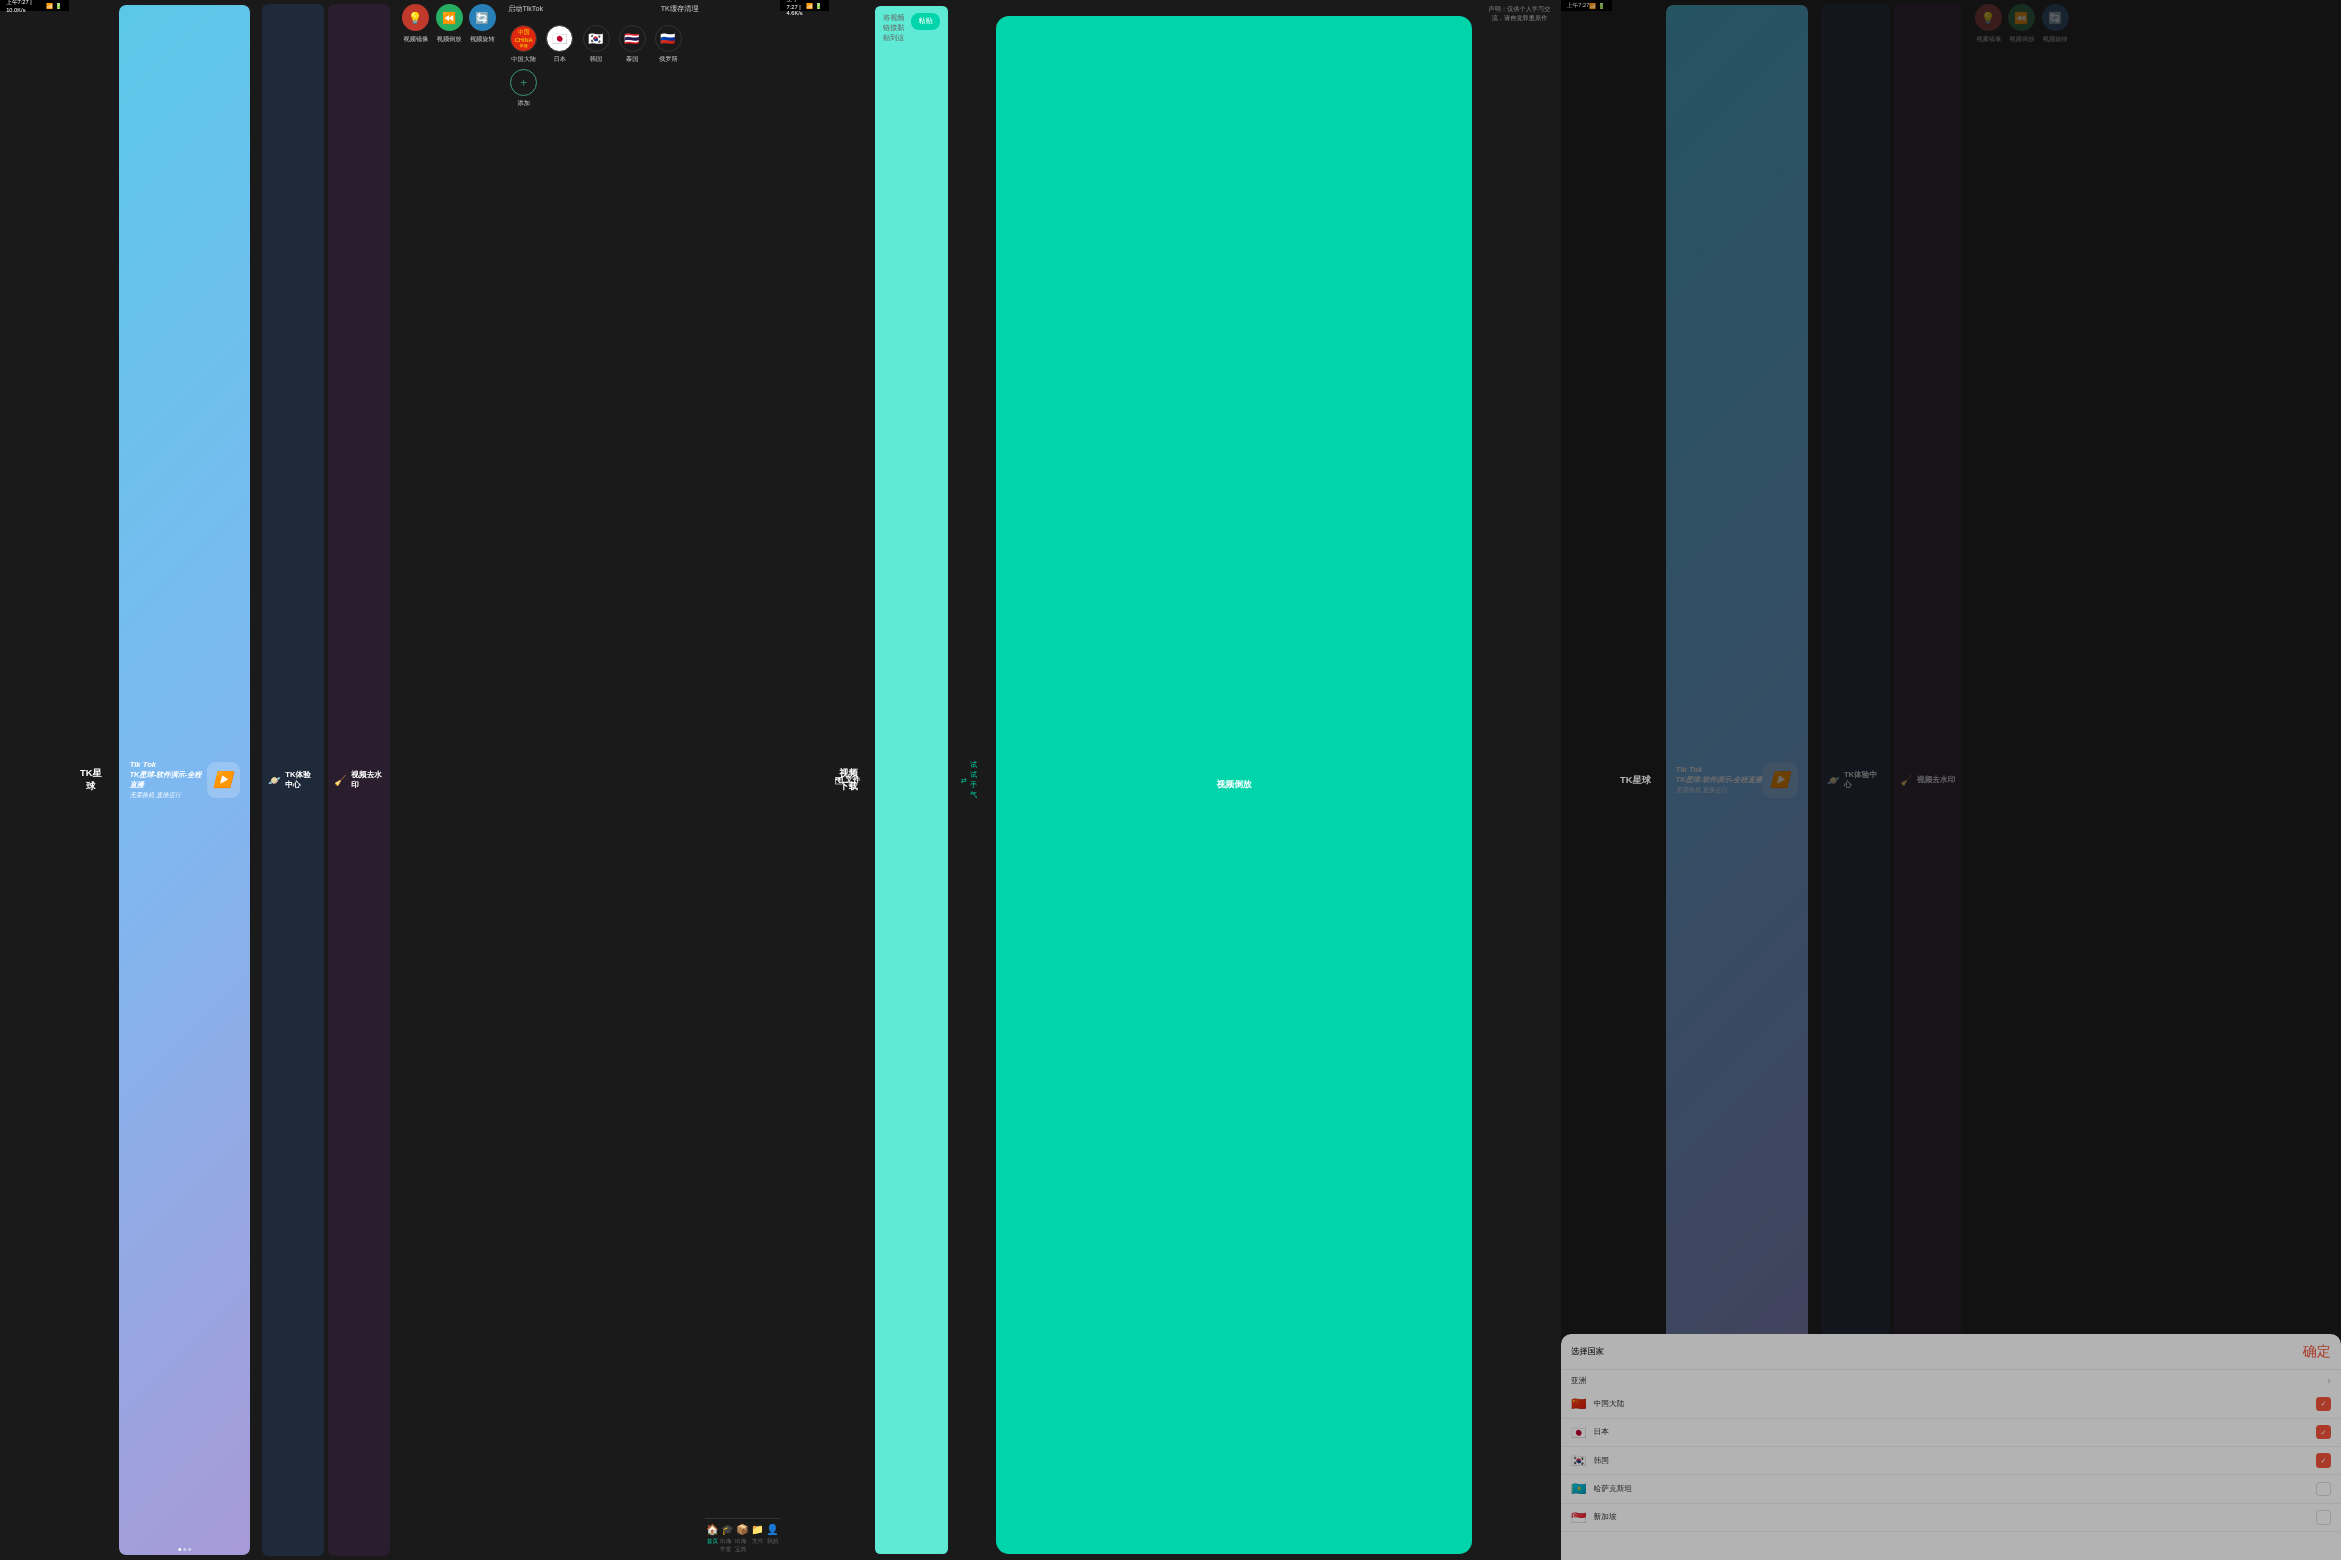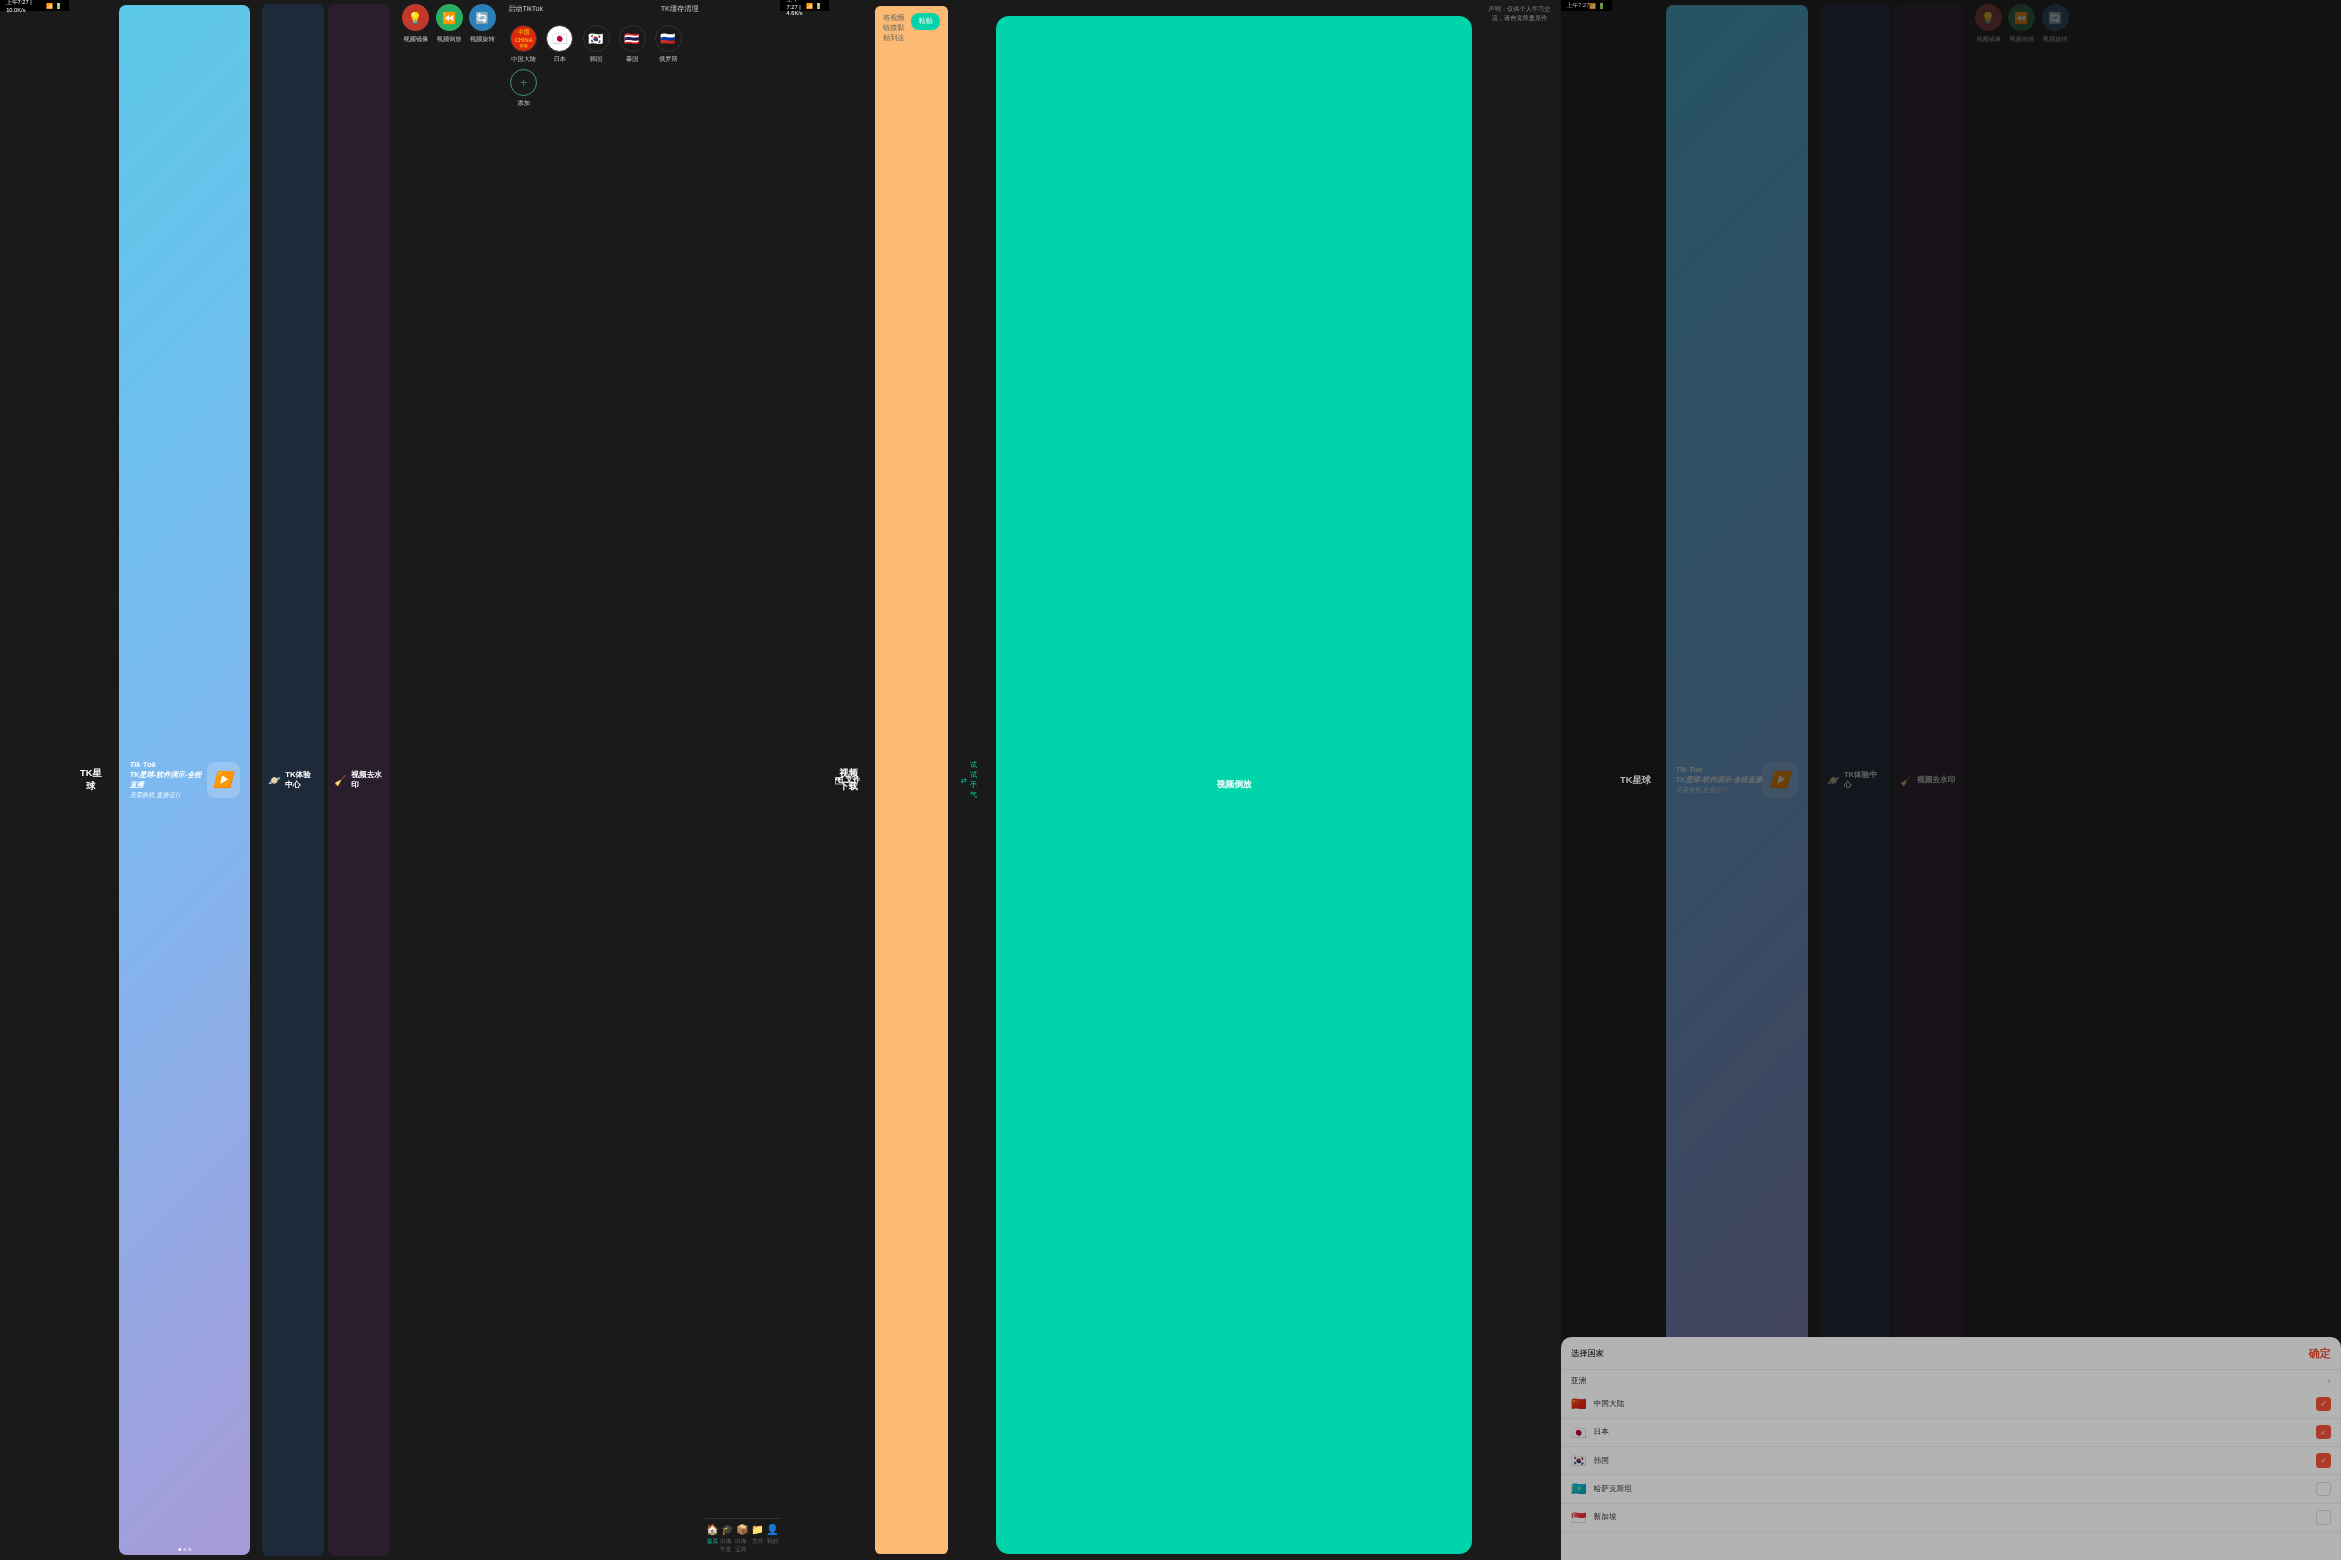--- a/index.html
+++ b/index.html
@@ -222,21 +222,21 @@
     .disclaimer {
       text-align: center;
       color: #888;
       font-size: 6.2px;
       padding: 5.2px;
     }
 
     
     .input-area {
       margin: 6.2px;
-      background: #fdba74;
+      background: #5eead4;
       border-radius: 5.2px;
       padding: 7.2px 8.3px;
       display: flex;
       justify-content: space-between;
       align-items: flex-start;
     }
     .input-placeholder { color: #666; font-size: 7.2px; flex: 1; }
     .paste-btn {
       background: #00d4aa;
       color: #fff;
@@ -278,21 +278,21 @@
       bottom: 0; left: 0; right: 0;
       padding: 0 0 28px;
     }
     .selector-header {
       display: flex;
       justify-content: space-between;
       align-items: center;
       padding: 8.3px 10.3px;
       border-bottom: 0.5px solid #eee;
     }
-    .selector-confirm { color: #f4533a; font-size: 11px; font-weight: 700; cursor: pointer; }
+    .selector-confirm { color: #f4533a; font-size: 14px; font-weight: 400; cursor: pointer; }
     .region-header {
       display: flex;
       justify-content: space-between;
       align-items: center;
       padding: 6.2px 10.3px 4.1px;
       color: #333;
       font-size: 7.7px;
       font-weight: 500;
     }
     .region-chevron { color: #999; font-size: 9.3px; }

